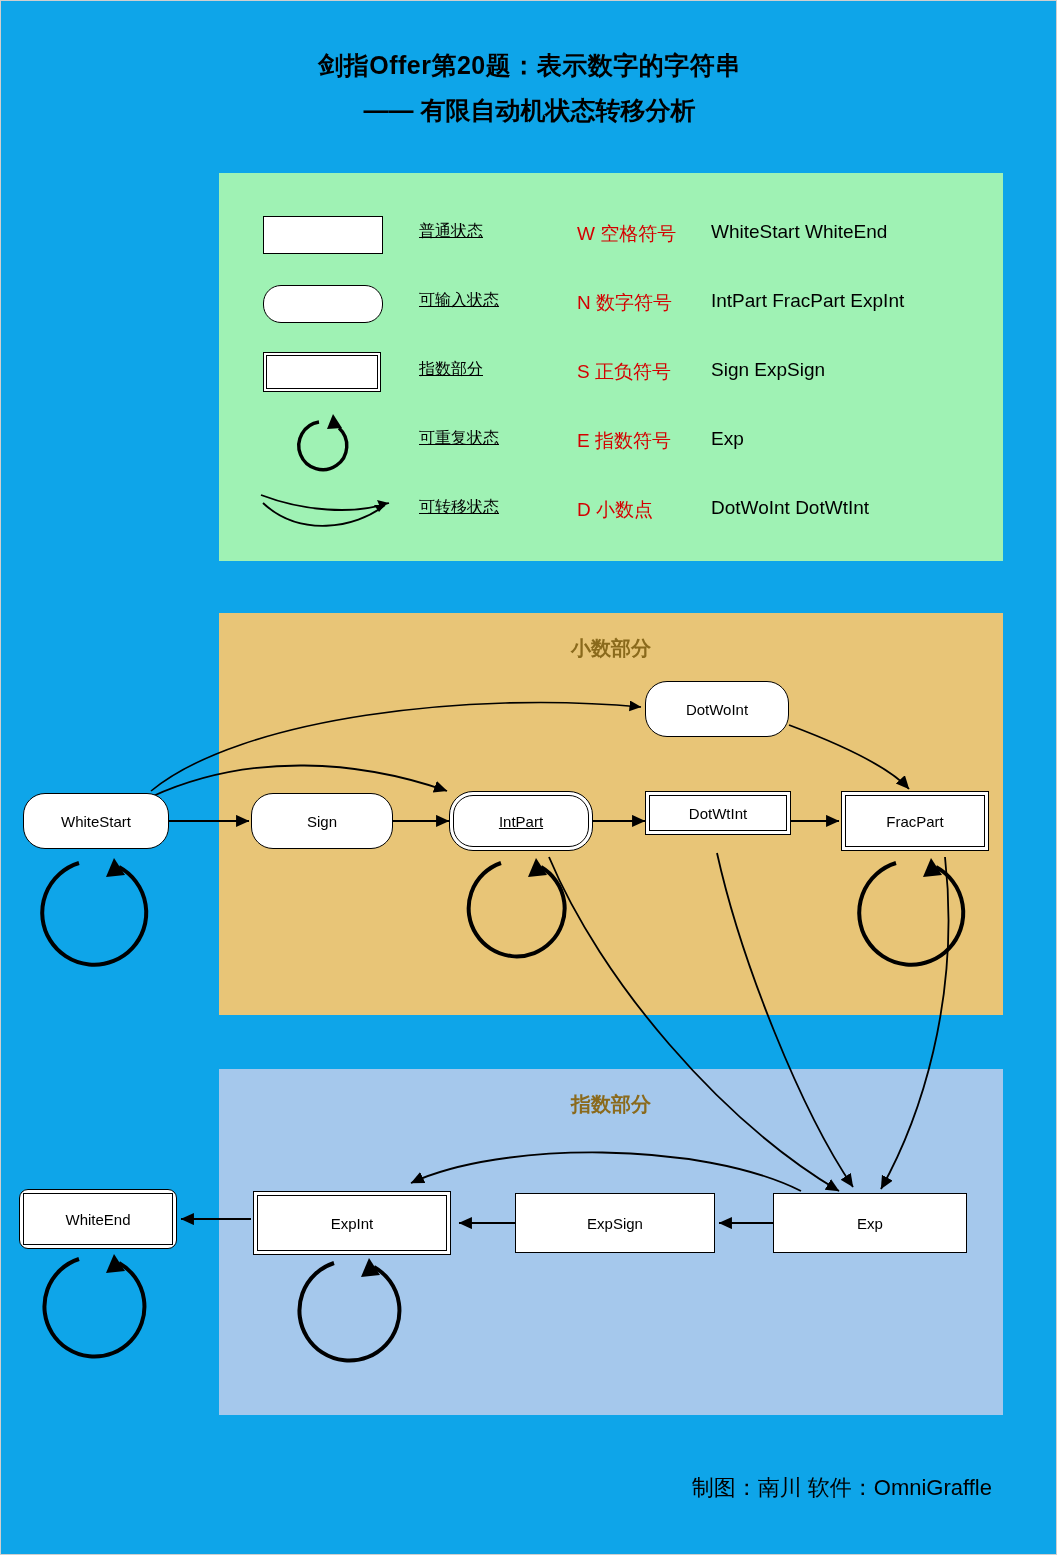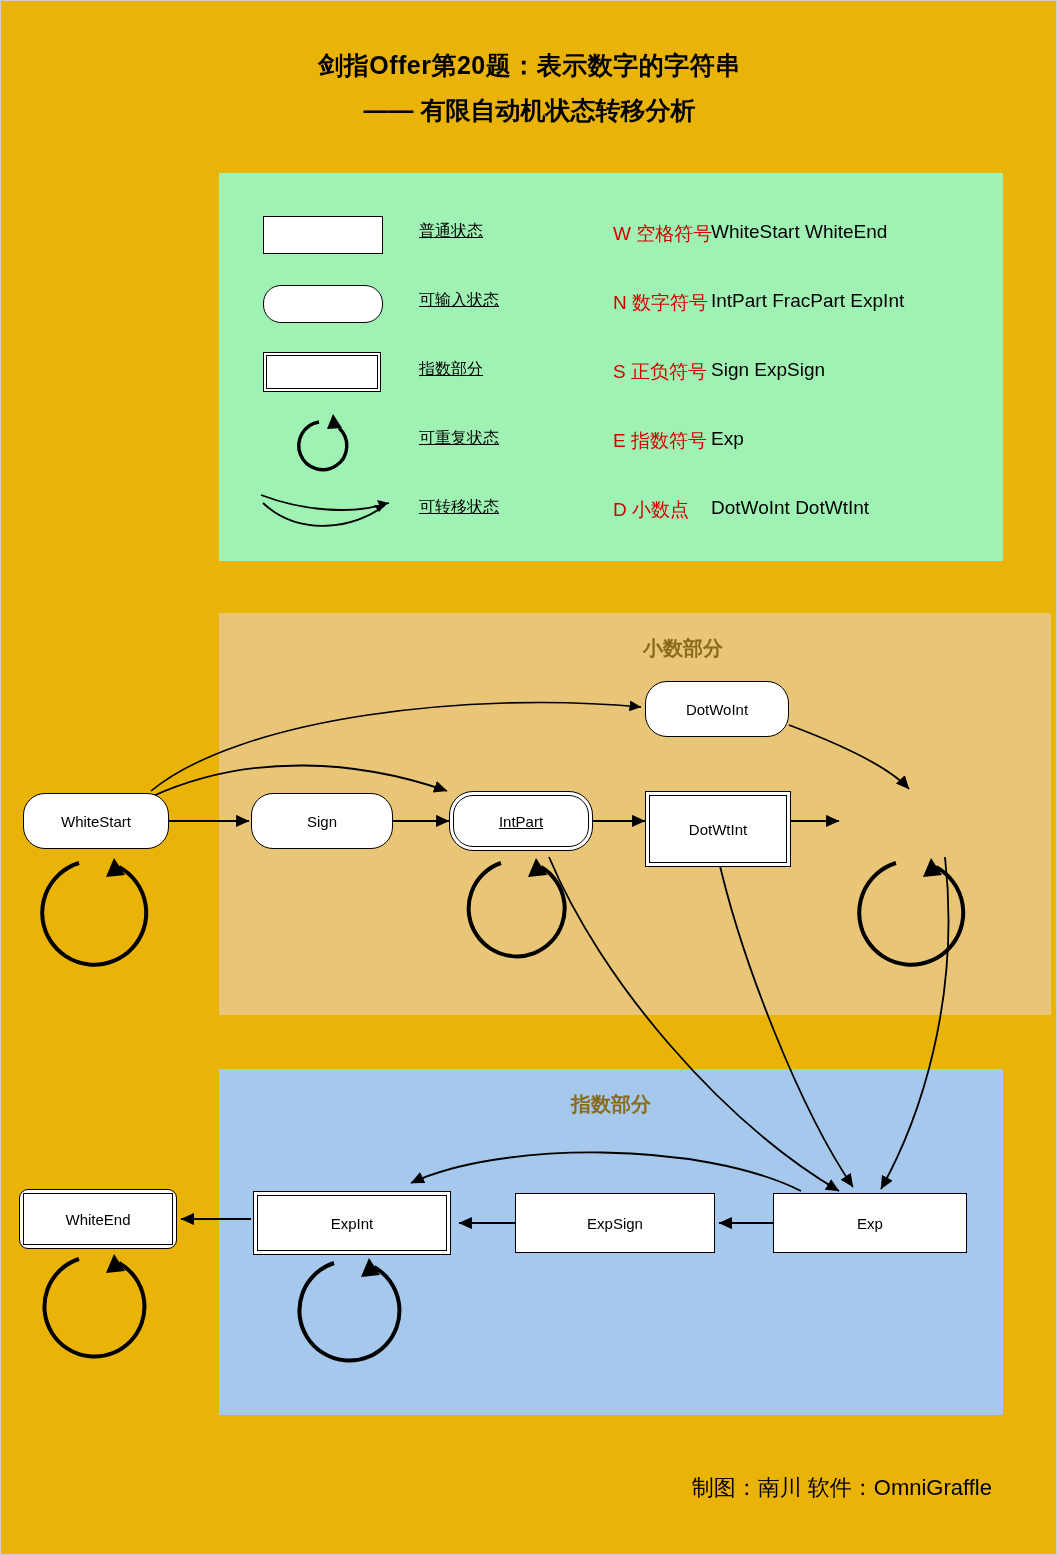--- a/index.html
+++ b/index.html
@@ -7,21 +7,21 @@
     padding: 0;
     background: #ffffff;
   }
   body {
     font-family: "Liberation Sans", sans-serif;
   }
   #page {
     position: relative;
     width: 1057px;
     height: 1555px;
-    background: #eab308;
+    background: #0ea5e9;
     border: 1px solid #cfcfcf;
     box-sizing: border-box;
     overflow: hidden;
   }
   
   .title-block {
     position: absolute;
     left: 0;
     top: 48px;
     width: 1057px;
@@ -71,21 +71,20 @@
     text-decoration: underline;
   }
   .legend-symbol {
     position: absolute;
     left: 358px;
     top: 22px;
     font-size: 19px;
     color: #d40000;
     font-weight: normal;
     white-space: nowrap;
-    margin-left: 36px;
   }
   .legend-states {
     position: absolute;
     left: 492px;
     top: 22px;
     font-size: 19px;
     color: #000;
     white-space: nowrap;
   }
   
@@ -127,21 +126,20 @@
     background: #fff;
   }
   
   .panel-frac {
     position: absolute;
     left: 218px;
     top: 612px;
     width: 784px;
     height: 402px;
     background: #e8c577;
-    padding-left: 48px;
   }
   .panel-exp {
     position: absolute;
     left: 218px;
     top: 1068px;
     width: 784px;
     height: 346px;
     background: #a5c8ec;
   }
   .panel-title {
@@ -346,26 +344,31 @@
   <div class="node round double" style="left:448px; top:790px; width:144px; height:60px;">
     <div class="inner">
         <span>IntPart</span>
       </div>
   </div>
 
   <div class="node round" style="left:644px; top:680px; width:144px; height:56px;">
     <span>DotWoInt</span>
   </div>
 
-  <div class="node double" style="left:644px; top:790px; width:146px; height:76px;">
+  <div class="node double" style="left:644px; top:790px; width:146px; height:44px;">
     <div class="inner">
         <span>DotWtInt</span>
       </div>
   </div>
 
+  <div class="node double" style="left:840px; top:790px; width:148px; height:60px;">
+    <div class="inner">
+        <span>FracPart</span>
+      </div>
+  </div>
 
   <div class="node" style="left:772px; top:1192px; width:194px; height:60px;">
     <span>Exp</span>
   </div>
 
   <div class="node" style="left:514px; top:1192px; width:200px; height:60px;">
     <span>ExpSign</span>
   </div>
 
   <div class="node double" style="left:252px; top:1190px; width:198px; height:64px;">

